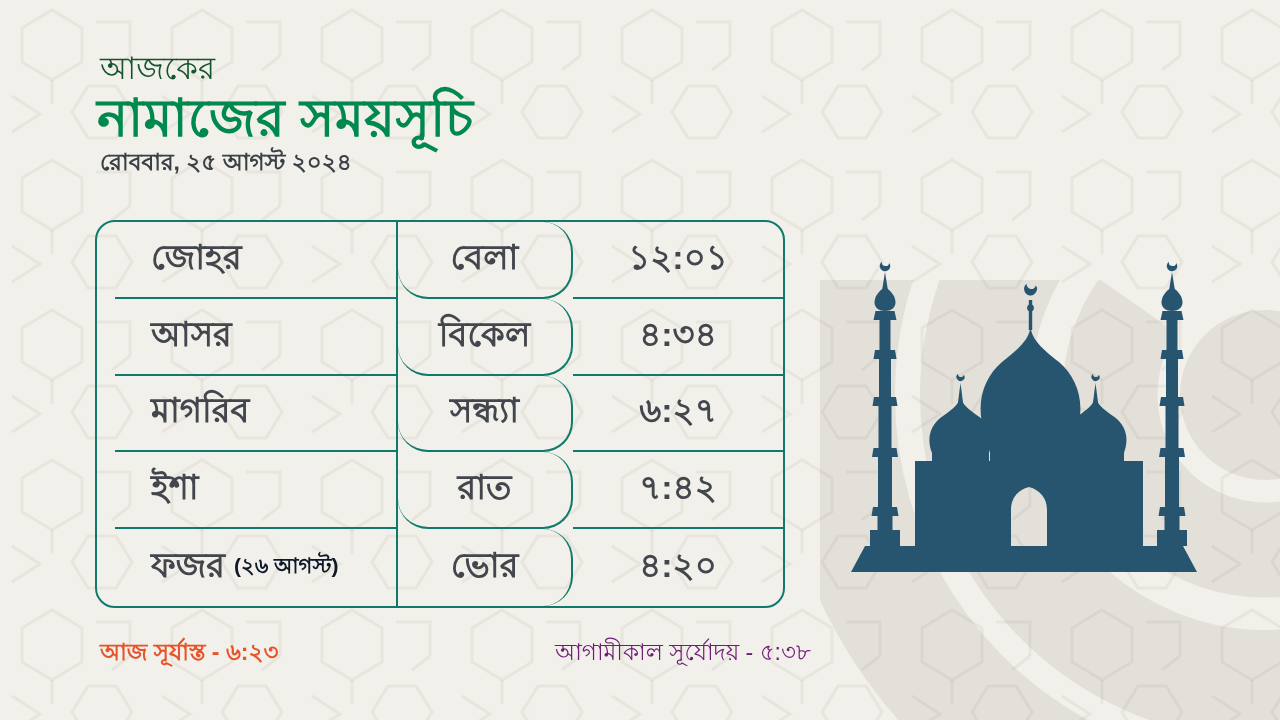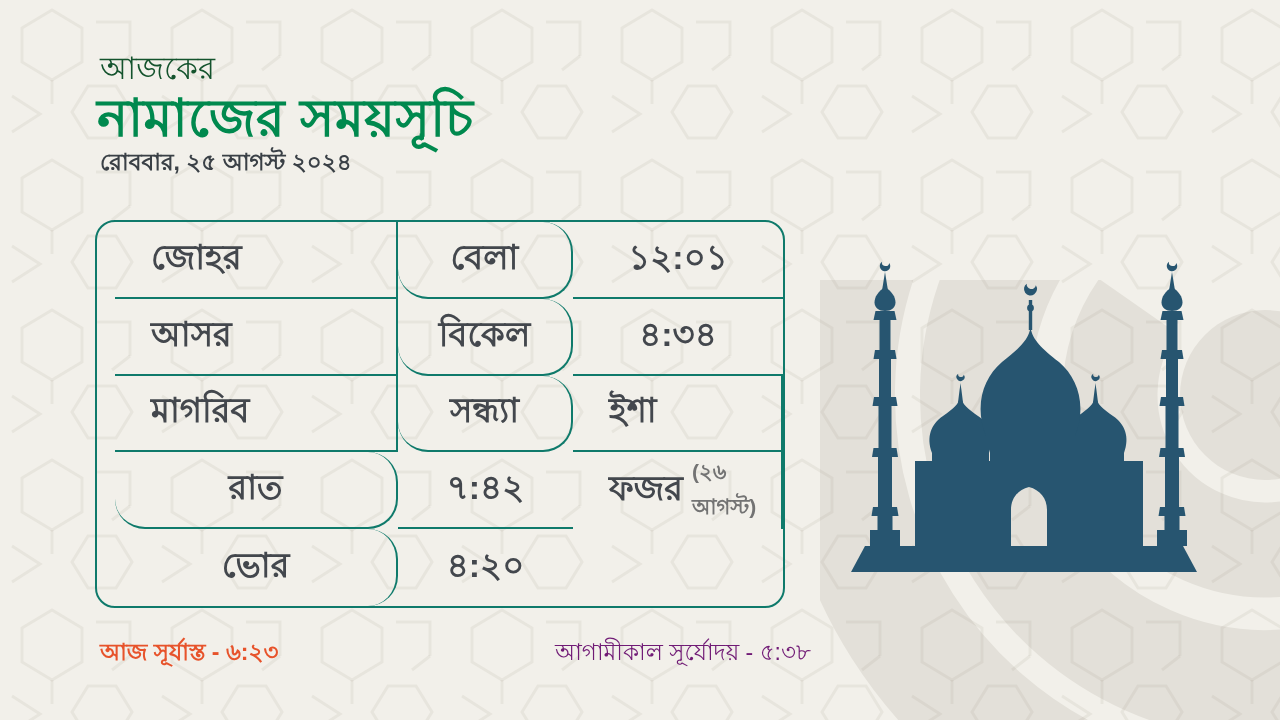--- a/index.html
+++ b/index.html
@@ -30,21 +30,21 @@
     z-index:5;box-sizing:border-box;overflow:hidden;padding-left:18px;
   }
   .cell{
     display:flex;align-items:center;justify-content:center;
     font-size:34px;font-weight:700;color:#43474D;
     border-bottom:2px solid #0F7A6B;box-sizing:border-box;
   }
   .cell.c1{justify-content:flex-start;padding-left:36px;border-right:2px solid #0F7A6B;}
   .cell.c2{border-right:2px solid #0F7A6B;border-radius:30px;}
   .cell.last{border-bottom:none;}
-  .cell .note{font-size:21px;font-weight:700;margin-left:9px;color:#737373;}
+  .cell .note{font-size:21px;font-weight:700;margin-left:9px;color:#0f172a;}
   
   .sunset{
     position:absolute;left:100px;top:634px;
     font-size:23px;font-weight:700;color:#E7532B;z-index:5;
   }
   .sunrise{
     position:absolute;left:555px;top:634px;width:235px;
     font-size:23px;font-weight:400;color:#701a75;z-index:5;white-space:nowrap;
   }
   svg{display:block;}
@@ -143,20 +143,23 @@
   <div class="cell c3">
       <span>৪:৩৪</span>
     </div>
 
   <div class="cell c1">
       <span>মাগরিব</span>
     </div>
   <div class="cell c2">
       <span>সন্ধ্যা</span>
     </div>
+  <div class="cell c3">
+      <span>৬:২৭</span>
+    </div>
 
   <div class="cell c1">
       <span>ইশা</span>
     </div>
   <div class="cell c2">
       <span>রাত</span>
     </div>
   <div class="cell c3">
       <span>৭:৪২</span>
     </div>

